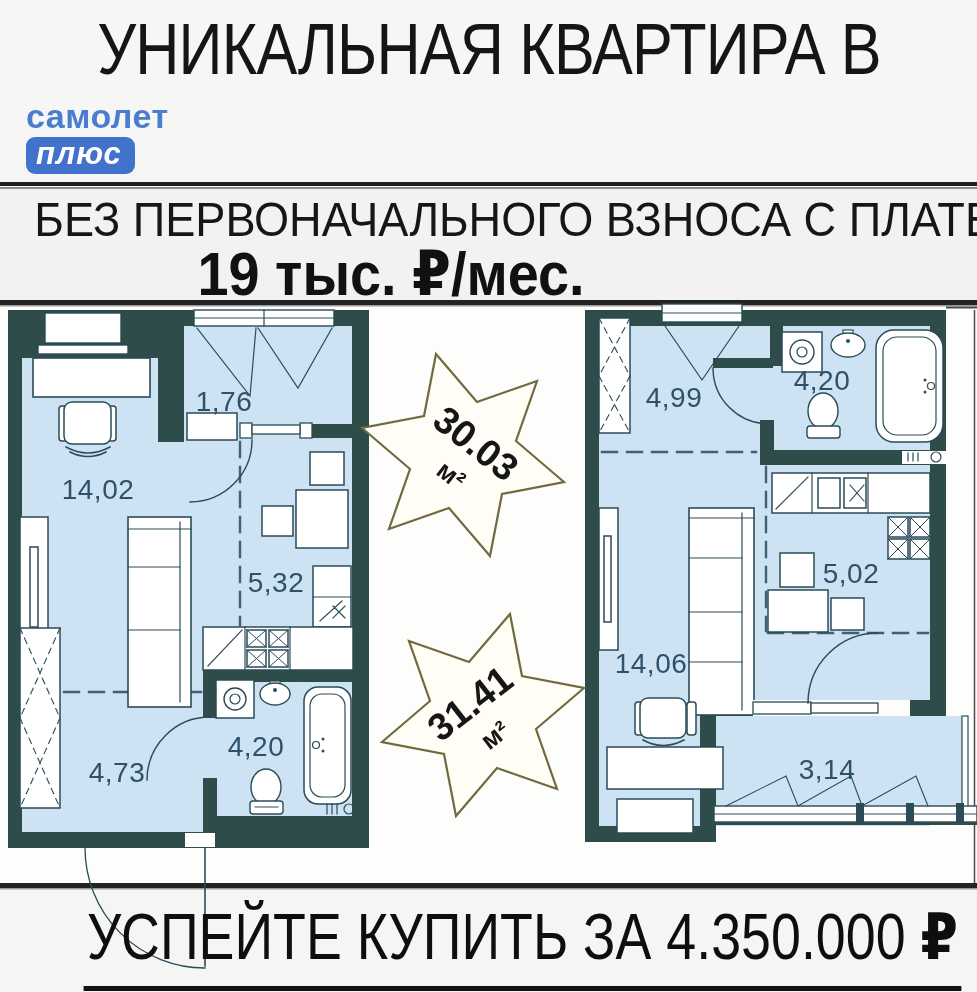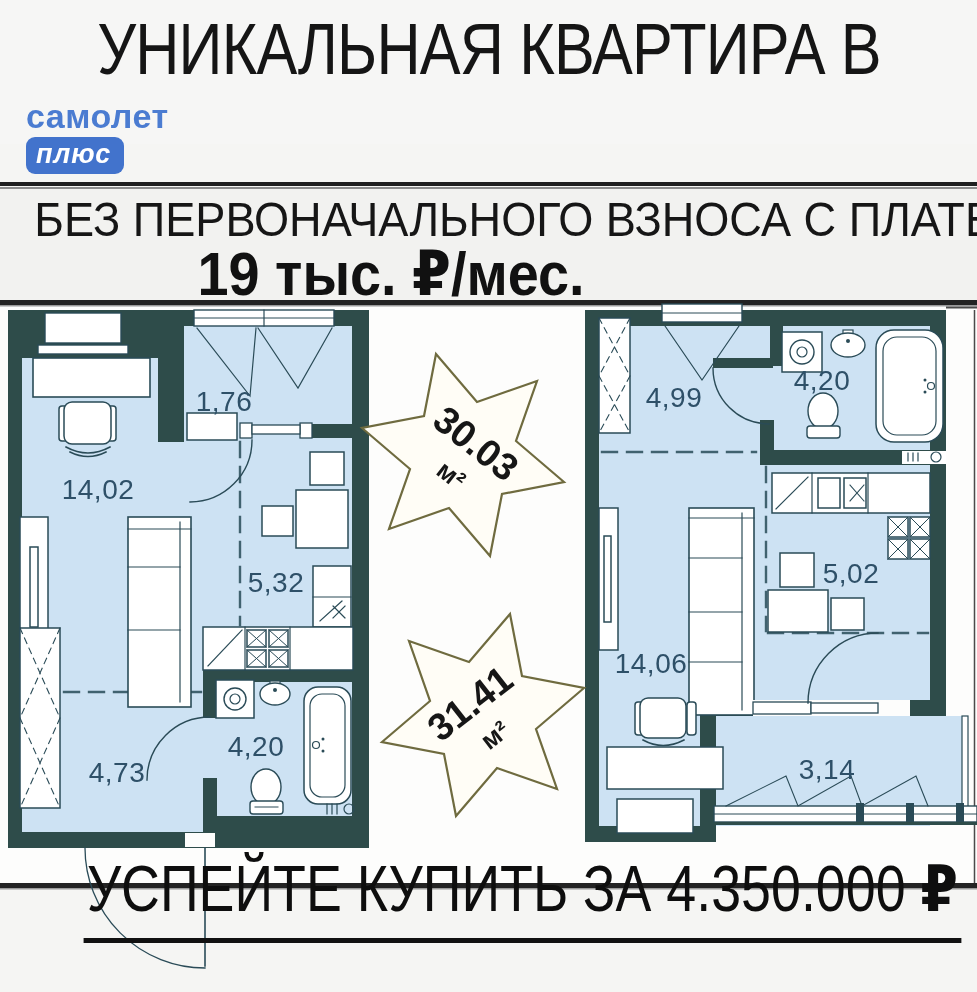--- a/index.html
+++ b/index.html
@@ -7,21 +7,21 @@
         font-family:"Liberation Sans","DejaVu Sans",sans-serif;color:#121212;}
 
   
   .band-top{position:absolute;left:0;top:0;width:977px;height:144px;background:#f6f6f5;}
   .title{position:absolute;left:0;top:16px;width:977px;text-align:center;
          font-size:72px;line-height:66px;font-weight:500;color:#151515;letter-spacing:-1px;}
   .title .cond{display:inline-block;transform:scaleX(.85);transform-origin:center;white-space:nowrap;}
   .logo{position:absolute;left:26px;top:98px;}
   .logo-name{font-size:34px;font-weight:600;color:#4b7cd1;letter-spacing:.5px;line-height:36px;}
   .logo-badge{display:inline-block;margin-top:3px;background:#4273cc;color:#fff;
-              font-size:27px;font-style:italic;font-weight:800;letter-spacing:1px;
+              font-size:31px;font-style:italic;font-weight:800;letter-spacing:1px;
               padding:2px 13px 5px 10px;border-radius:9px;line-height:30px;}
   .rule-a{position:absolute;left:0;top:182px;width:977px;height:4px;background:#1f1f1f;}
   .rule-b{position:absolute;left:0;top:187px;width:977px;height:2px;background:#8d8d8d;}
 
   
   .band-offer{position:absolute;left:0;top:189px;width:977px;height:111px;background:#f2f2f0;}
   .offer-line{position:absolute;left:0;top:3px;width:977px;text-align:center;
               font-size:48px;font-weight:500;color:#161616;}
   .offer-line .cond{display:inline-block;transform:scaleX(.94);transform-origin:center;white-space:nowrap;}
   .payment{position:absolute;left:0;top:48px;width:782px;text-align:center;}
@@ -32,21 +32,21 @@
   
   .plan-svg{position:absolute;left:0;top:300px;z-index:1;}
   .rl{font-family:"Liberation Sans","DejaVu Sans",sans-serif;font-size:28px;font-weight:500;
       fill:#2e5068;letter-spacing:.5px;text-anchor:middle;}
   .starv{font-family:"Liberation Sans","DejaVu Sans",sans-serif;font-size:38px;font-weight:600;
          fill:#161616;text-anchor:middle;}
   .staru{font-family:"Liberation Sans","DejaVu Sans",sans-serif;font-size:26px;font-weight:600;
          fill:#161616;text-anchor:middle;}
 
   
-  .band-cta{position:absolute;left:0;top:852px;width:977px;text-align:center;z-index:2;}
+  .band-cta{position:absolute;left:0;top:900px;width:977px;text-align:center;z-index:2;}
   .band-cta .cond{display:inline-block;transform:scaleX(.84);transform-origin:center;white-space:nowrap;
                   font-size:64px;font-weight:500;color:#0e0e0e;
                   border-bottom:5px solid #111;padding:0 4px 12px 4px;}
   .band-cta .rub{font-weight:800;}
 </style>
 </head>
 <body>
 
 <div class="page">
 

